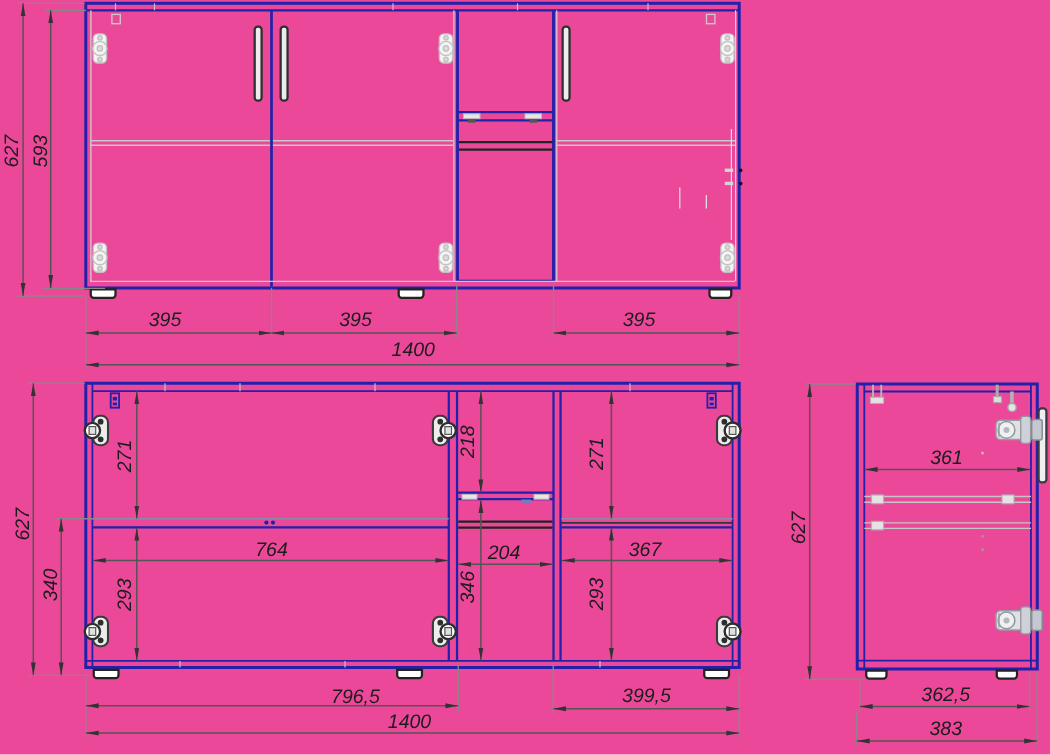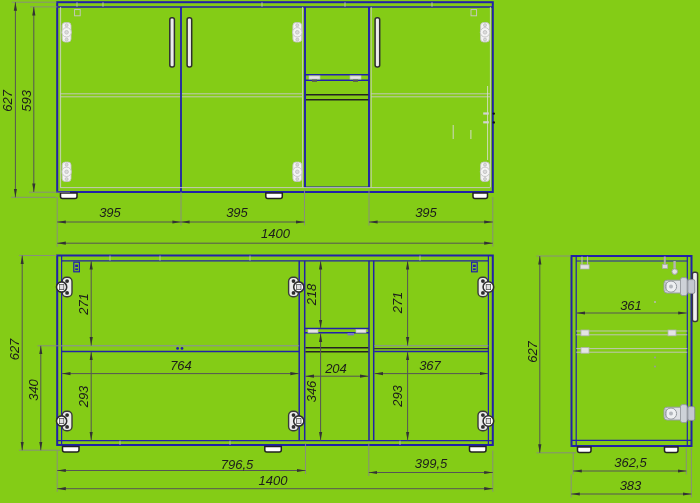--- a/index.html
+++ b/index.html
@@ -1,16 +1,16 @@
 <!DOCTYPE html>
 <html><head>
 <meta charset="utf-8">
 <style>
 html,body{margin:0;padding:0;background:#ffffff;}
-#canvas{position:relative;width:700px;height:503px;background:#84cc16;overflow:hidden;}
+#canvas{position:relative;width:700px;height:503px;background:#ec4899;overflow:hidden;}
 svg{display:block;}
 text{font-family:"Liberation Sans",sans-serif;font-style:oblique 15deg;fill:#1c1c1c;}
 </style>
 </head>
 <body>
 <div id="canvas">
 <svg width="700" height="503" viewBox="0 0 700 503">
 <defs>
 <marker id="arr" markerWidth="9" markerHeight="5" refX="8.6" refY="2.5" orient="auto-start-reverse" markerUnits="userSpaceOnUse">
   <path d="M0,0.9 L8.6,2.5 L0,4.1 z" fill="#333"></path>

